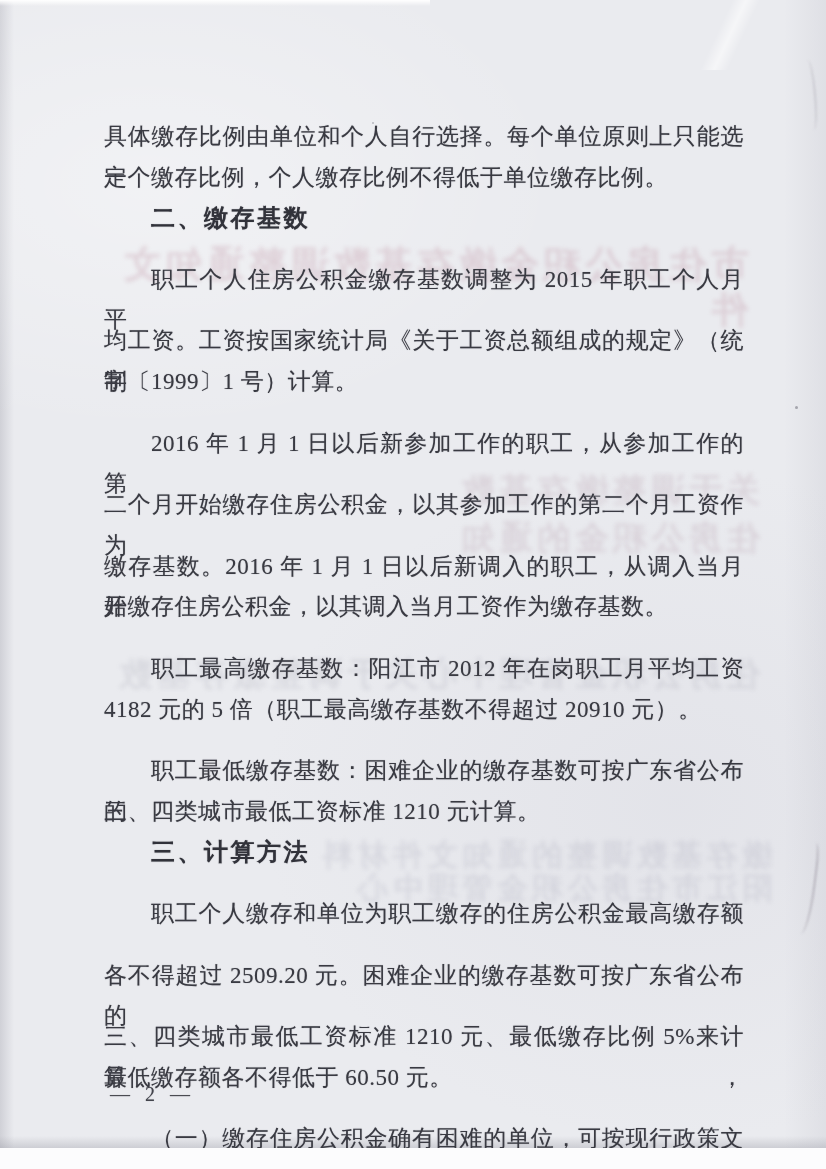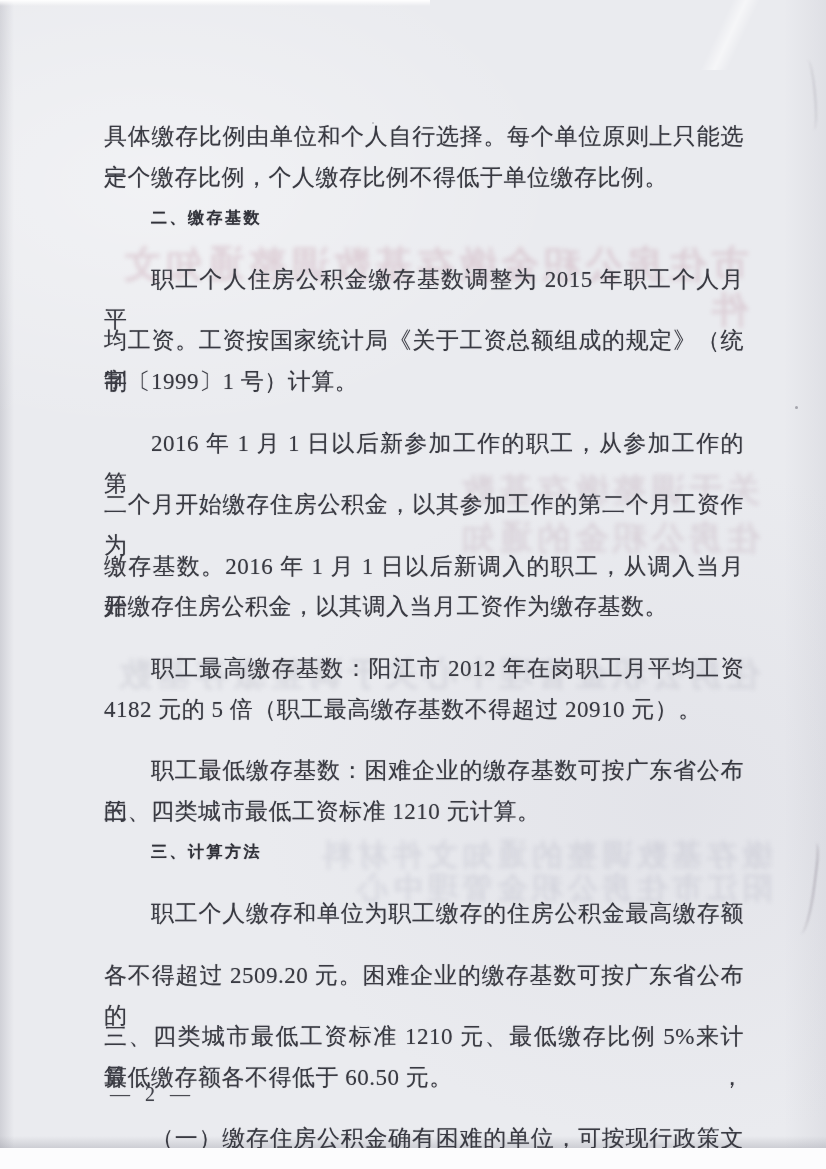--- a/index.html
+++ b/index.html
@@ -39,21 +39,21 @@
     color:#393a42;
     font-size:23px;
     letter-spacing:0.5px;
     text-shadow:0 0 1px rgba(57,58,66,0.45);
   }
   .line{height:40.6px;line-height:40.6px;white-space:normal;}
   .line.j{text-align:justify;text-align-last:justify;margin-top:21px;}
   .line.ind{text-indent:47px;}
   .line.heading{
     font-family:"Liberation Sans", sans-serif;
-    font-weight:700;font-size:16px;color:#31323a;
+    font-weight:700;font-size:24px;color:#31323a;
     letter-spacing:2.5px;
     text-shadow:0 0 1px rgba(49,50,58,0.5);
   }
   .pagenum{
     position:absolute;left:110px;top:1079px;width:120px;height:30px;
     line-height:30px;font-size:20px;letter-spacing:5px;color:#43444c;
     text-shadow:0 0 1px rgba(67,68,76,0.4);
   }
   
   .ghost{

